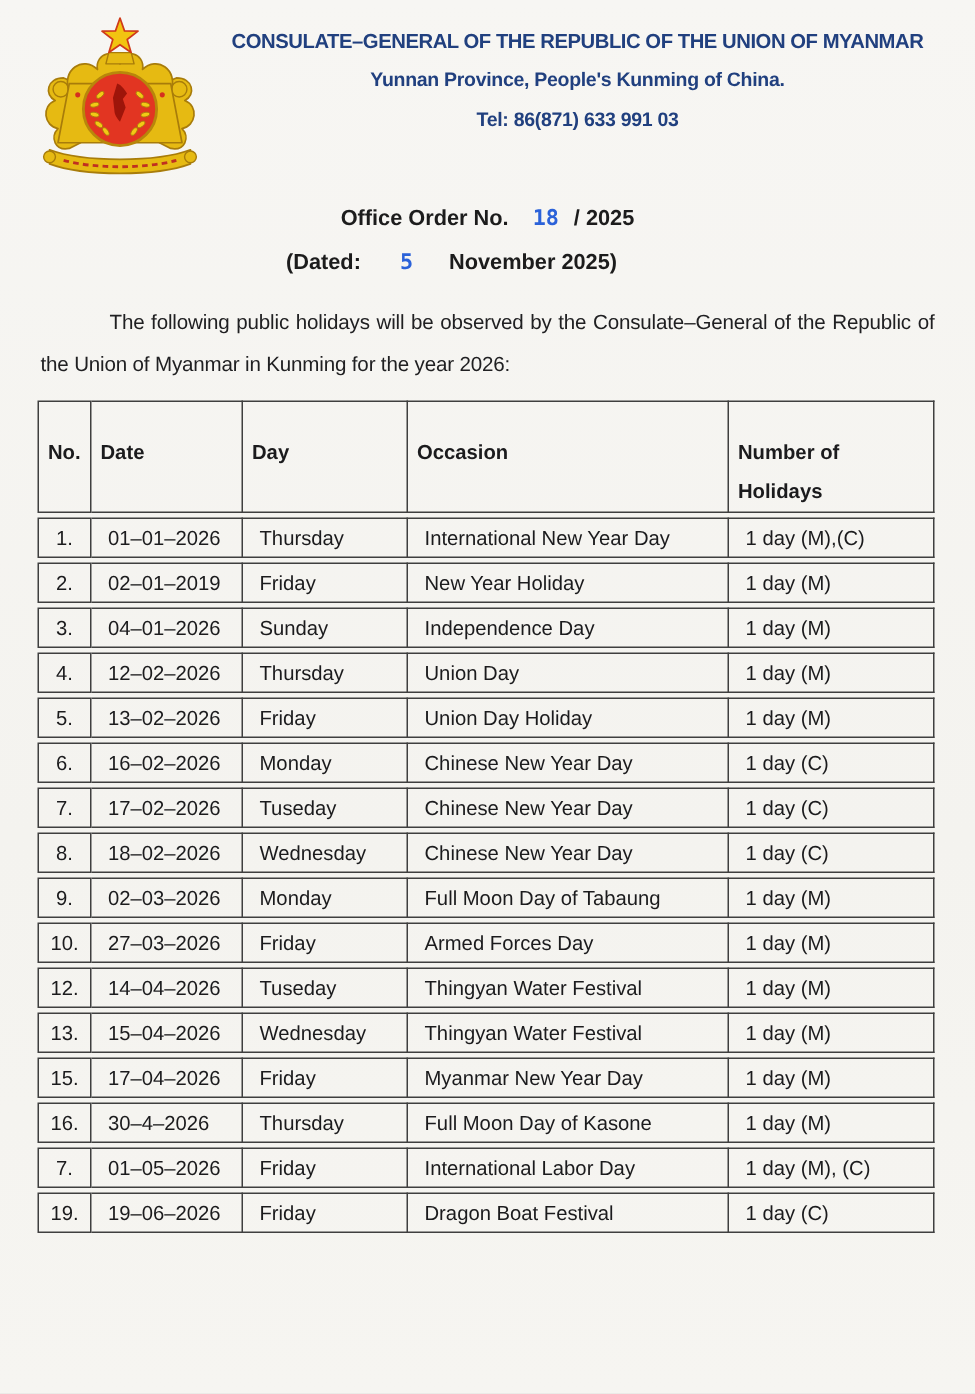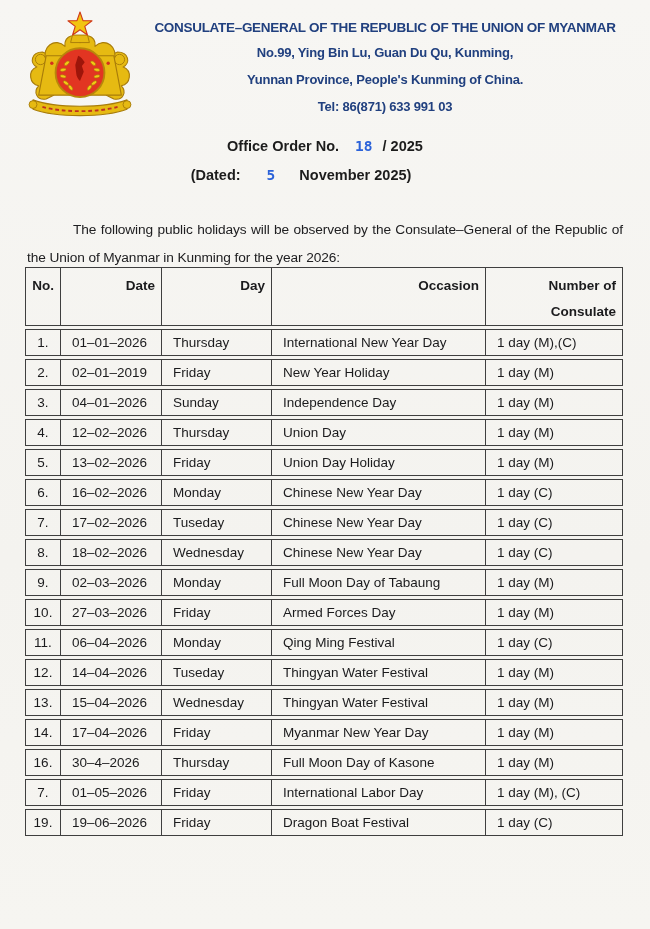--- a/index.html
+++ b/index.html
@@ -21,37 +21,37 @@
   
   .order-block{position:absolute;top:138px;left:0;width:100%;text-align:center;font-size:14.5px;font-weight:bold;color:#1c1c1c;}
   .order-line2{margin-top:13px;transform:translateX(-24px);}
   .blue-num{color:#2b62d9;font-family:"DejaVu Sans Mono","Liberation Mono",monospace;font-weight:bold;}
   .order-line1 .blue-num{margin:0 10px 0 16px;}
   .order-line2 .blue-num{margin:0 24px 0 26px;}
   
   .intro{
     position:absolute;top:201px;left:27px;right:27px;
     font-size:13.7px;line-height:28px;text-align:justify;text-indent:46px;
-    color:#202022;letter-spacing:-0.1px;margin-top:15px;
+    color:#202022;letter-spacing:-0.1px;
   }
   
   .holiday-table{
     position:absolute;top:264px;left:25px;width:598px;
     border-collapse:separate;border-spacing:0 3px;
     table-layout:fixed;font-size:13.5px;color:#1b1b1d;
   }
   .holiday-table th,.holiday-table td{
     border-top:1.6px solid #3f3f3f;
     border-bottom:1.6px solid #3f3f3f;
     border-right:1.6px solid #3f3f3f;
     padding:0 6px;background:transparent;
     overflow:hidden;white-space:nowrap;
   }
   .holiday-table th:first-child,.holiday-table td:first-child{border-left:1.6px solid #3f3f3f;}
-  .holiday-table th{height:52px;font-weight:bold;text-align:right;line-height:26px;white-space:normal;vertical-align:top;padding-top:5px;}
+  .holiday-table th{height:52px;font-weight:bold;text-align:left;line-height:26px;white-space:normal;vertical-align:top;padding-top:21px;}
   .holiday-table td{height:25px;}
   td.c-no{text-align:center;}
   td.c-date,td.c-day,td.c-occ,td.c-hol{text-align:left;padding-left:11px;}
   th.h-hol{width:137px;}
 </style>
 </head>
 <body>
 
 <div class="page">
 
@@ -95,21 +95,20 @@
 
           <path d="M16,95 C40,104 92,104 116,95 L116,105 C92,114 40,114 16,105 Z" fill="#e6ba12" stroke="#a87c0a" stroke-width="1.2"></path>
           <circle cx="16" cy="100" r="4.2" fill="#e6ba12" stroke="#a87c0a" stroke-width="1"></circle>
           <circle cx="116" cy="100" r="4.2" fill="#e6ba12" stroke="#a87c0a" stroke-width="1"></circle>
           <path d="M26,102.5 C48,108.5 84,108.5 106,102.5" stroke="#c03020" stroke-width="2" stroke-dasharray="4 3" fill="none"></path>
         </g>
       </svg>
     </div>
     <div class="head-text">
       <div class="head-title">CONSULATE–GENERAL OF THE REPUBLIC OF THE UNION OF MYANMAR</div>
-      <div class="head-line">No.99, Ying Bin Lu, Guan Du Qu, Kunming,</div>
       <div class="head-line">Yunnan Province, People's Kunming of China.</div>
       <div class="head-line">Tel: 86(871) 633 991 03</div>
     </div>
   </div>
 
   <div class="order-block">
     <div class="order-line1">
       <span>Office Order No.</span><span class="blue-num">18</span><span>/ 2025</span>
     </div>
     <div class="order-line2">
@@ -126,21 +125,21 @@
         <col style="width:110px">
         <col style="width:214px">
         <col style="width:137px">
     </colgroup>
     <thead>
       <tr>
         <th>No.</th>
         <th>Date</th>
         <th>Day</th>
         <th>Occasion</th>
-        <th class="h-hol">Number of Consulate</th>
+        <th class="h-hol">Number of Holidays</th>
       </tr>
     </thead>
     <tbody>
         <tr>
       <td class="c-no">1.</td>
       <td class="c-date">01–01–2026</td>
       <td class="c-day">Thursday</td>
       <td class="c-occ">International New Year Day</td>
       <td class="c-hol">1 day (M),(C)</td>
     </tr>
@@ -201,42 +200,35 @@
       <td class="c-hol">1 day (M)</td>
     </tr>
         <tr>
       <td class="c-no">10.</td>
       <td class="c-date">27–03–2026</td>
       <td class="c-day">Friday</td>
       <td class="c-occ">Armed Forces Day</td>
       <td class="c-hol">1 day (M)</td>
     </tr>
         <tr>
-      <td class="c-no">11.</td>
-      <td class="c-date">06–04–2026</td>
-      <td class="c-day">Monday</td>
-      <td class="c-occ">Qing Ming Festival</td>
-      <td class="c-hol">1 day (C)</td>
-    </tr>
-        <tr>
       <td class="c-no">12.</td>
       <td class="c-date">14–04–2026</td>
       <td class="c-day">Tuseday</td>
       <td class="c-occ">Thingyan Water Festival</td>
       <td class="c-hol">1 day (M)</td>
     </tr>
         <tr>
       <td class="c-no">13.</td>
       <td class="c-date">15–04–2026</td>
       <td class="c-day">Wednesday</td>
       <td class="c-occ">Thingyan Water Festival</td>
       <td class="c-hol">1 day (M)</td>
     </tr>
         <tr>
-      <td class="c-no">14.</td>
+      <td class="c-no">15.</td>
       <td class="c-date">17–04–2026</td>
       <td class="c-day">Friday</td>
       <td class="c-occ">Myanmar New Year Day</td>
       <td class="c-hol">1 day (M)</td>
     </tr>
         <tr>
       <td class="c-no">16.</td>
       <td class="c-date">30–4–2026</td>
       <td class="c-day">Thursday</td>
       <td class="c-occ">Full Moon Day of Kasone</td>

